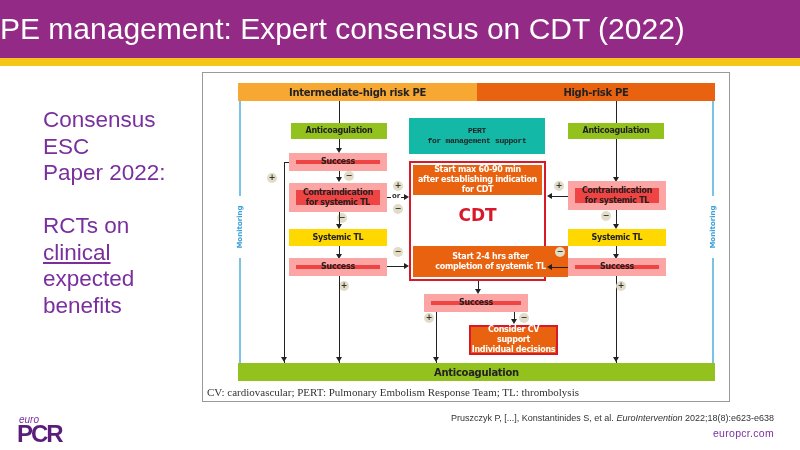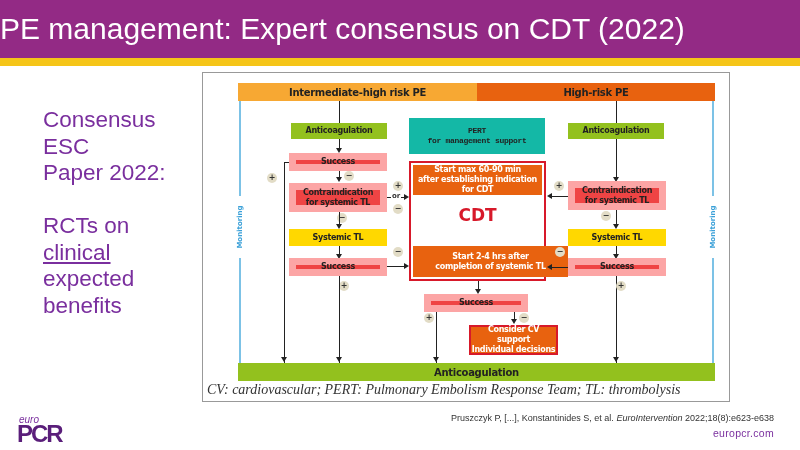--- a/index.html
+++ b/index.html
@@ -46,21 +46,21 @@
   .monitor-label { position: absolute; color: #3aa0d8; font-family: "DejaVu Sans", sans-serif;
     font-weight: bold; font-size: 7px; transform: rotate(-90deg); transform-origin: center center;
     white-space: nowrap; width: 50px; text-align: center; }
 
   .cdt-frame { position: absolute; border: 2px solid #d7192a; background: #fff; }
   .cdt-label { position: absolute; color: #d7192a; font-family: "DejaVu Sans", sans-serif; font-weight: bold;
     font-size: 17px; text-align: center; }
   .or-label { position: absolute; font-family: "DejaVu Sans", sans-serif; font-size: 7px; color: #333; font-weight: bold; }
 
   .caption { position: absolute; left: 4px; bottom: 3px; font-family: "Liberation Serif", serif;
-    font-style: italic; font-size: 14px; color: #333; }
+    font-size: 11px; color: #333; }
 
   .citation { position: absolute; right: 26px; top: 413px; font-size: 9px; color: #333; }
   .citation i { }
   .site { position: absolute; right: 26px; top: 427px; font-size: 10.5px; color: #7a2f9e; letter-spacing: 0.3px; }
 
   .logo-euro { position: absolute; left: 19px; top: 414px; font-size: 10px; font-style: italic; color: #7a2f9e; }
   .logo-pcr { position: absolute; left: 17px; top: 421px; font-size: 24px; font-weight: bold; color: #5a1e7a;
     letter-spacing: -2px; line-height: 26px; }
 </style>
 </head>

